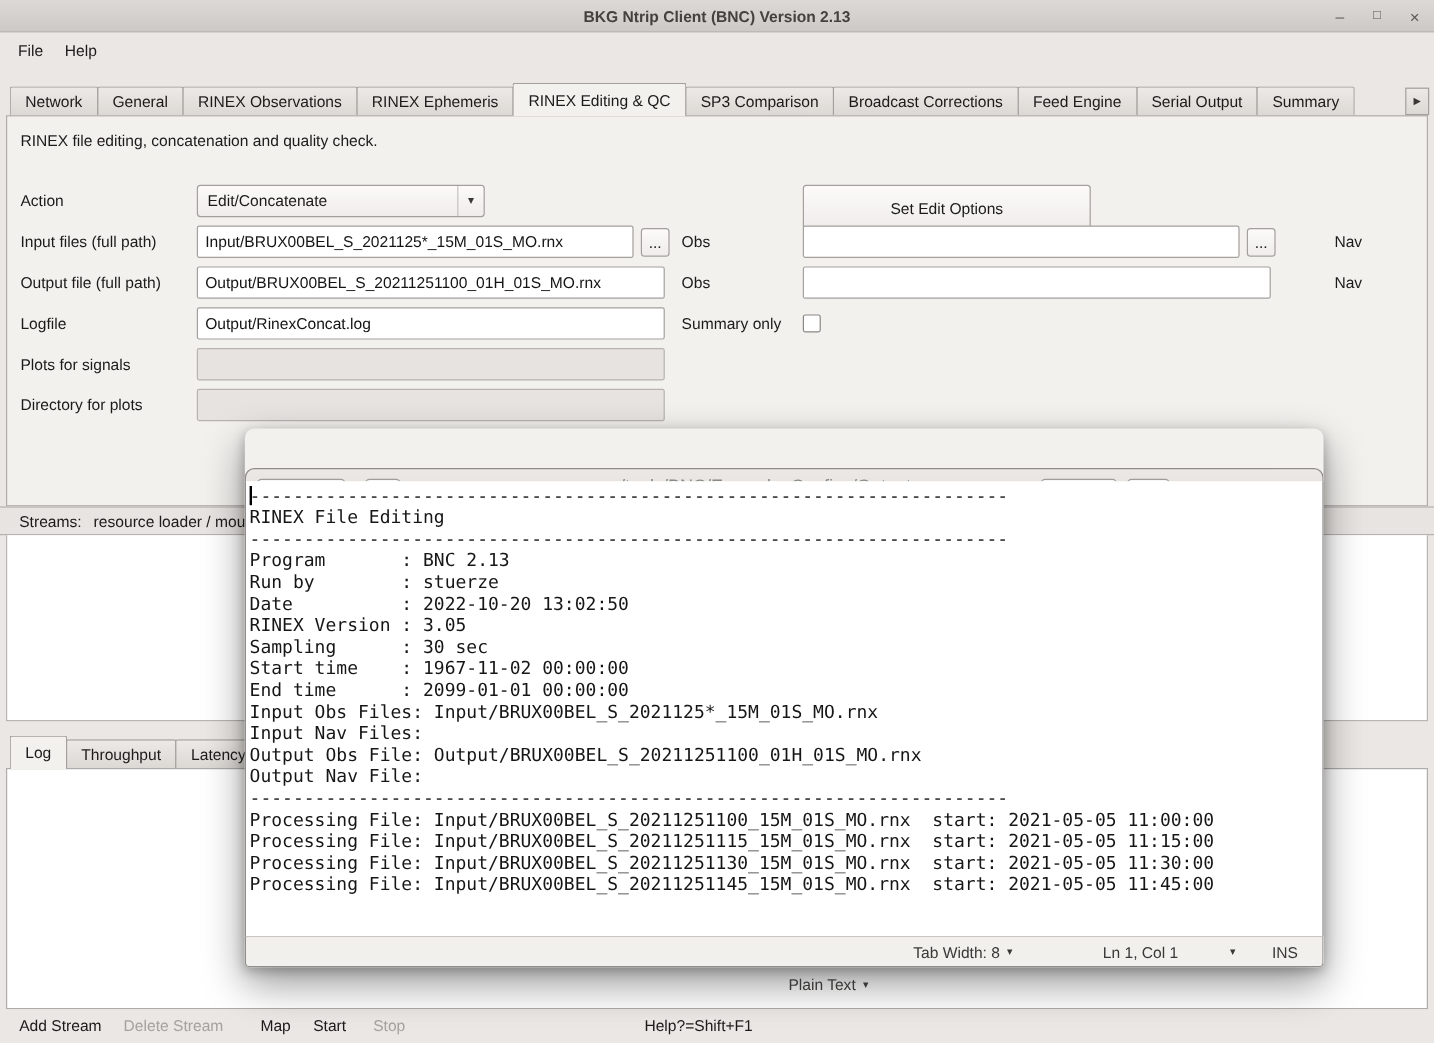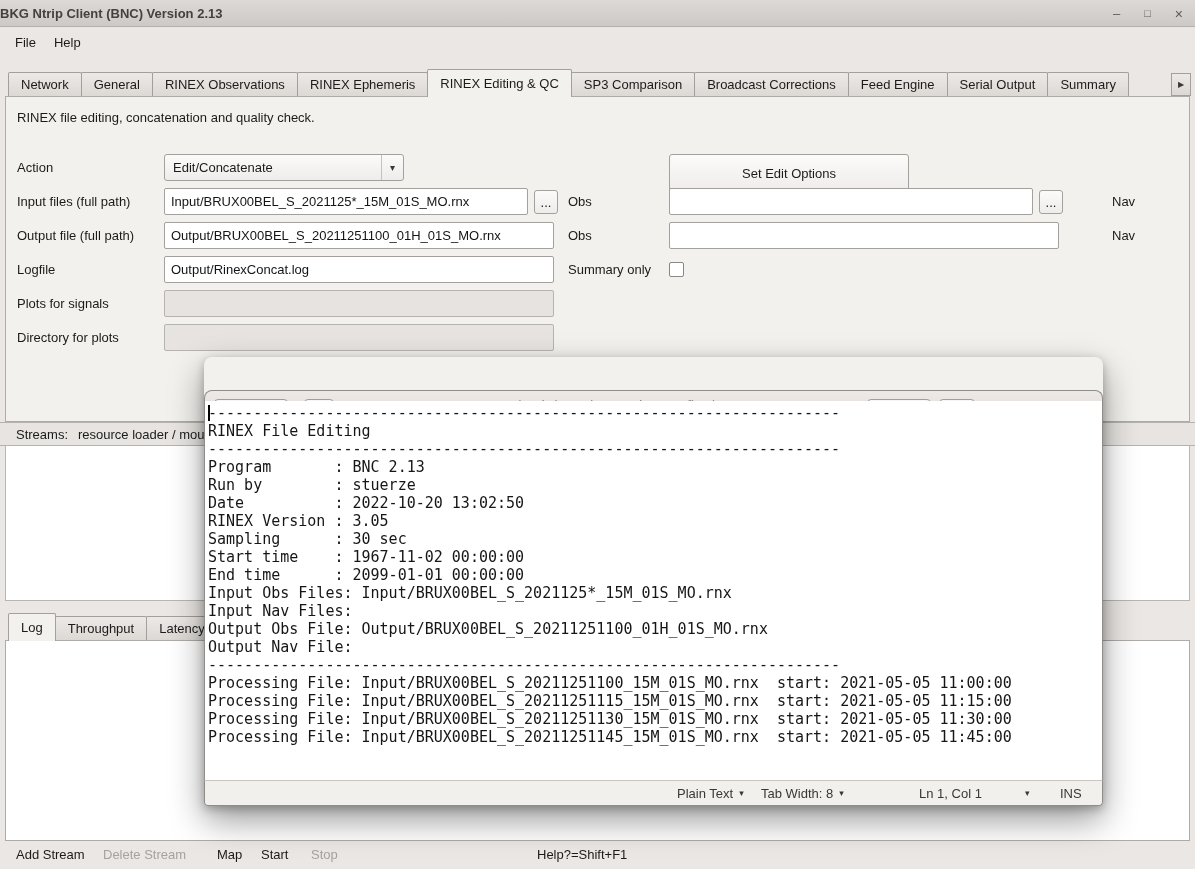--- a/index.html
+++ b/index.html
@@ -3,21 +3,21 @@
 <meta charset="utf-8">
 <style>
   * { margin:0; padding:0; box-sizing:border-box; }
   html,body { width:1195px; height:869px; }
   body { font-family:"Liberation Sans","DejaVu Sans",sans-serif; font-size:13px; color:#1c1b1a; background:#eae7e4; }
   #app { position:relative; width:1195px; height:869px; overflow:hidden; background:#eae7e4; }
 
   
   .titlebar { position:absolute; top:0; left:0; width:1195px; height:27px;
     background:linear-gradient(#dcd9d6,#ccc9c6); border-bottom:1px solid #b3b0ad;
-    display:flex; align-items:center; justify-content:flex-start; }
+    display:flex; align-items:center; justify-content:center; }
   .titlebar .title { font-weight:bold; color:#44423f; }
   .win-controls { position:absolute; right:12px; top:0; height:27px; display:flex; align-items:center; gap:24px; color:#5d5b58; }
   .wc { cursor:default; line-height:1; }
   .wc.sq { font-size:11px; }
   .wc.x { font-size:14px; }
 
   
   .menubar { position:absolute; top:28px; left:0; width:1195px; height:28px; display:flex; align-items:center; padding-left:6px; }
   .menu-item { padding:4px 9px; }
 
@@ -96,21 +96,21 @@
   .ed-controls { position:absolute; right:11px; top:0; height:44px; display:flex; align-items:center; gap:26px; color:#4a4846; }
   .ed-body { position:absolute; top:44px; left:0; width:899px; height:379px; background:#fff;
     border-left:1px solid #8f8c89; border-right:1px solid #8f8c89; overflow:hidden; }
   .ed-text { font-family:"DejaVu Sans Mono",monospace; font-size:15px; line-height:18px;
     white-space:pre; color:#161616; padding:3px 0 0 3px; }
   .ed-caret { position:absolute; left:3px; top:4px; width:2px; height:16px; background:#000; }
   .ed-status { position:absolute; bottom:0; left:0; width:899px; height:26px; background:#f2f0ed;
     border:1px solid #8f8c89; border-top:1px solid #c8c5c2; border-radius:0 0 4px 4px; color:#3a3836; }
   .st-item { position:absolute; top:0; height:24px; display:flex; align-items:center; gap:6px; white-space:nowrap; }
   .st-item .arrow { font-size:9px; }
-  .st-doctype { left:472px; } .st-tabwidth { left:556px; } .st-cursor { left:714px; }
+  .st-doctype { left:452px;margin-top:27px; } .st-tabwidth { left:556px; } .st-cursor { left:714px; }
   .st-goto { left:820px; } .st-ins { left:855px; }
 </style>
 </head>
 <body>
 
 <div id="app">
 
   <div class="titlebar">
     <span class="title">BKG Ntrip Client (BNC) Version 2.13</span>
     <div class="win-controls">

